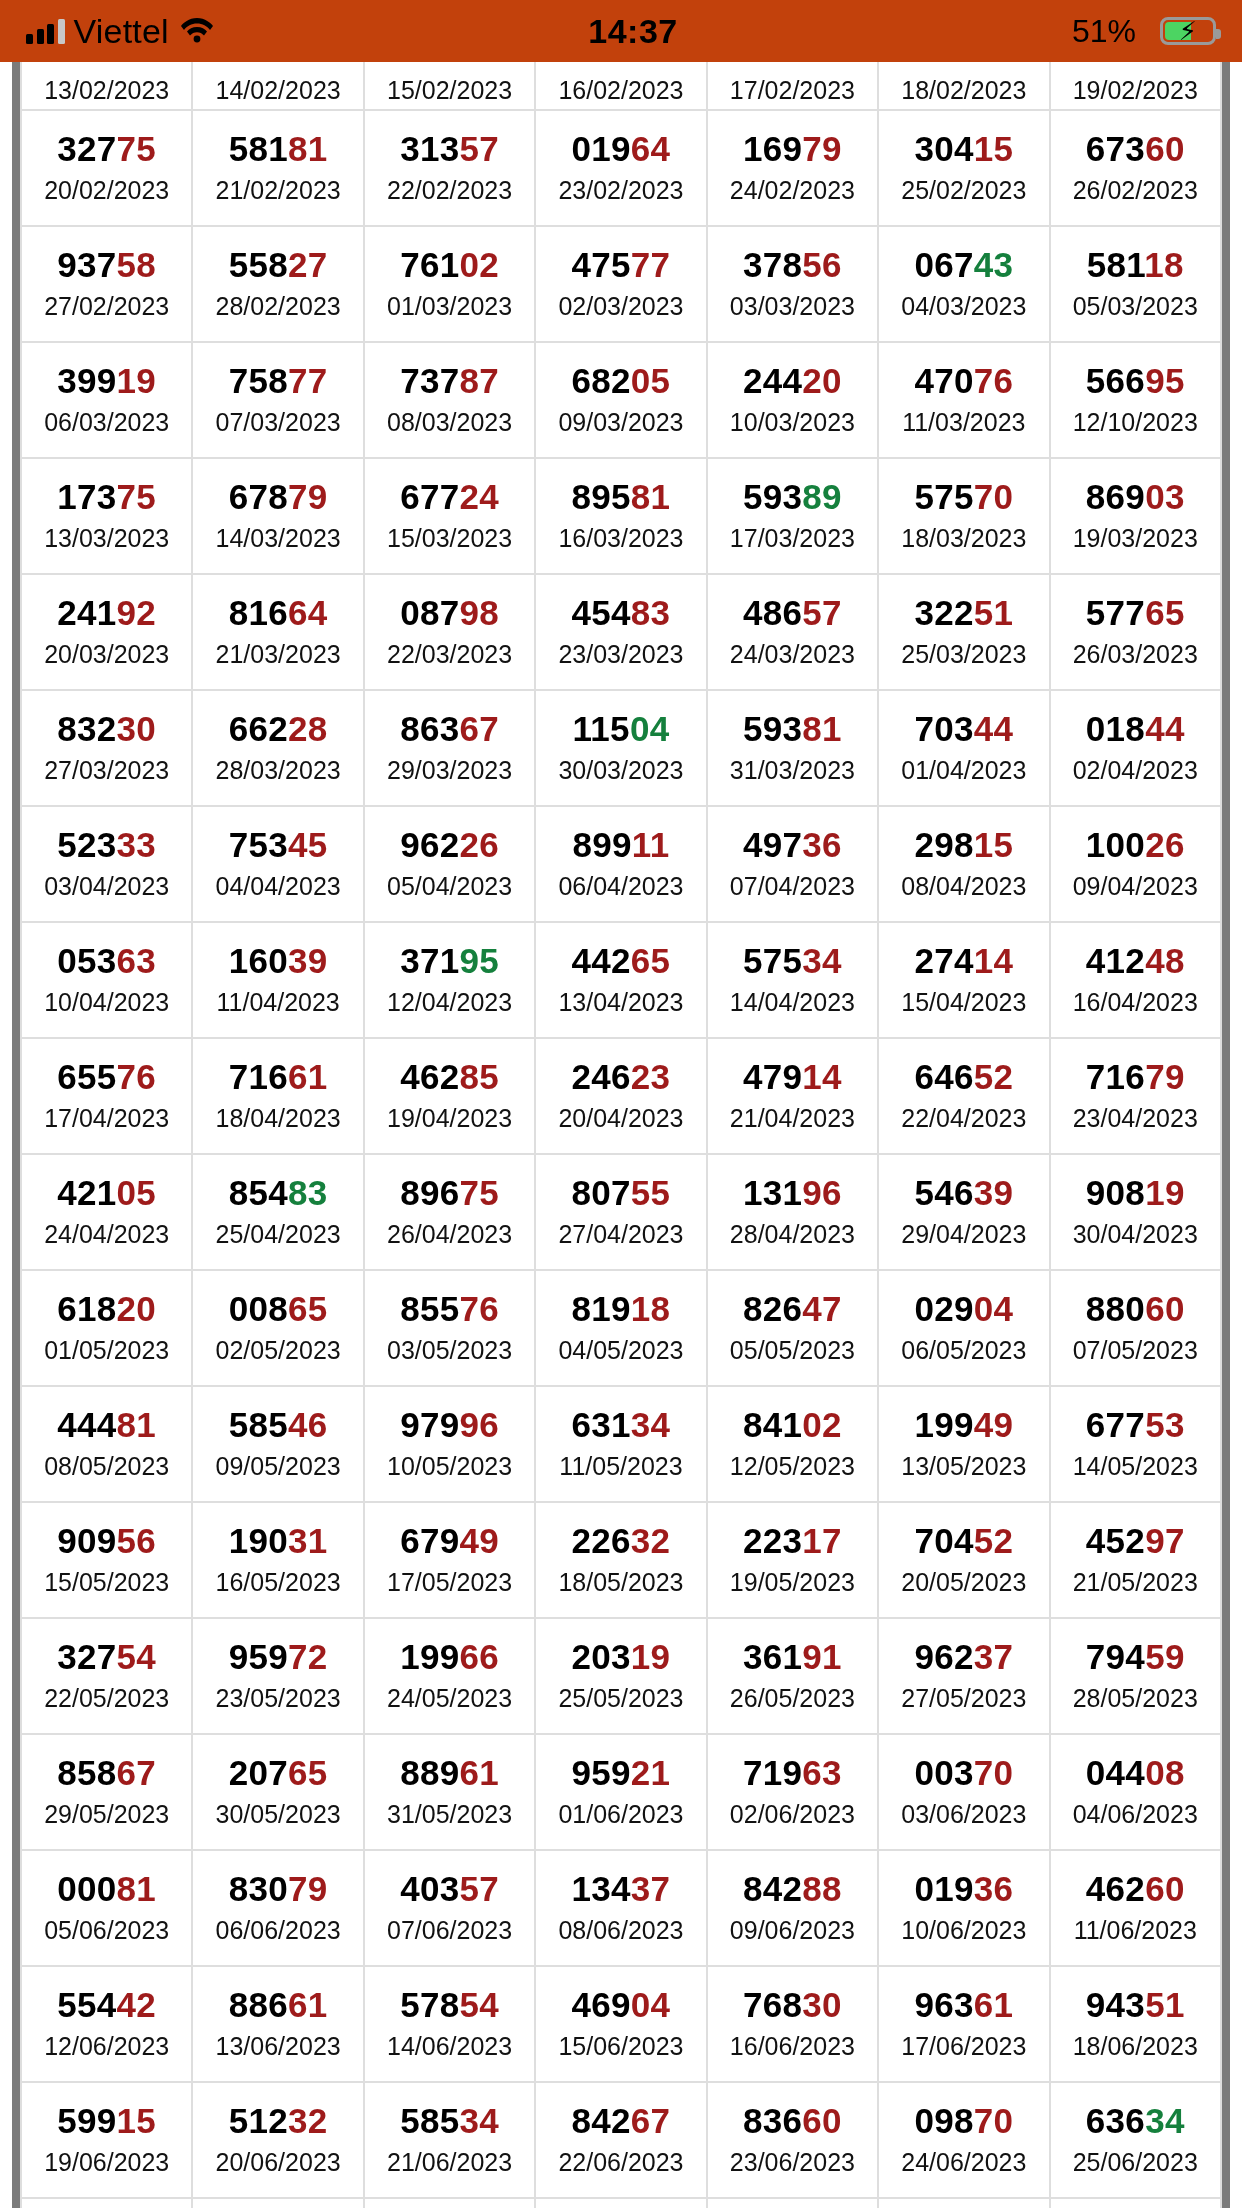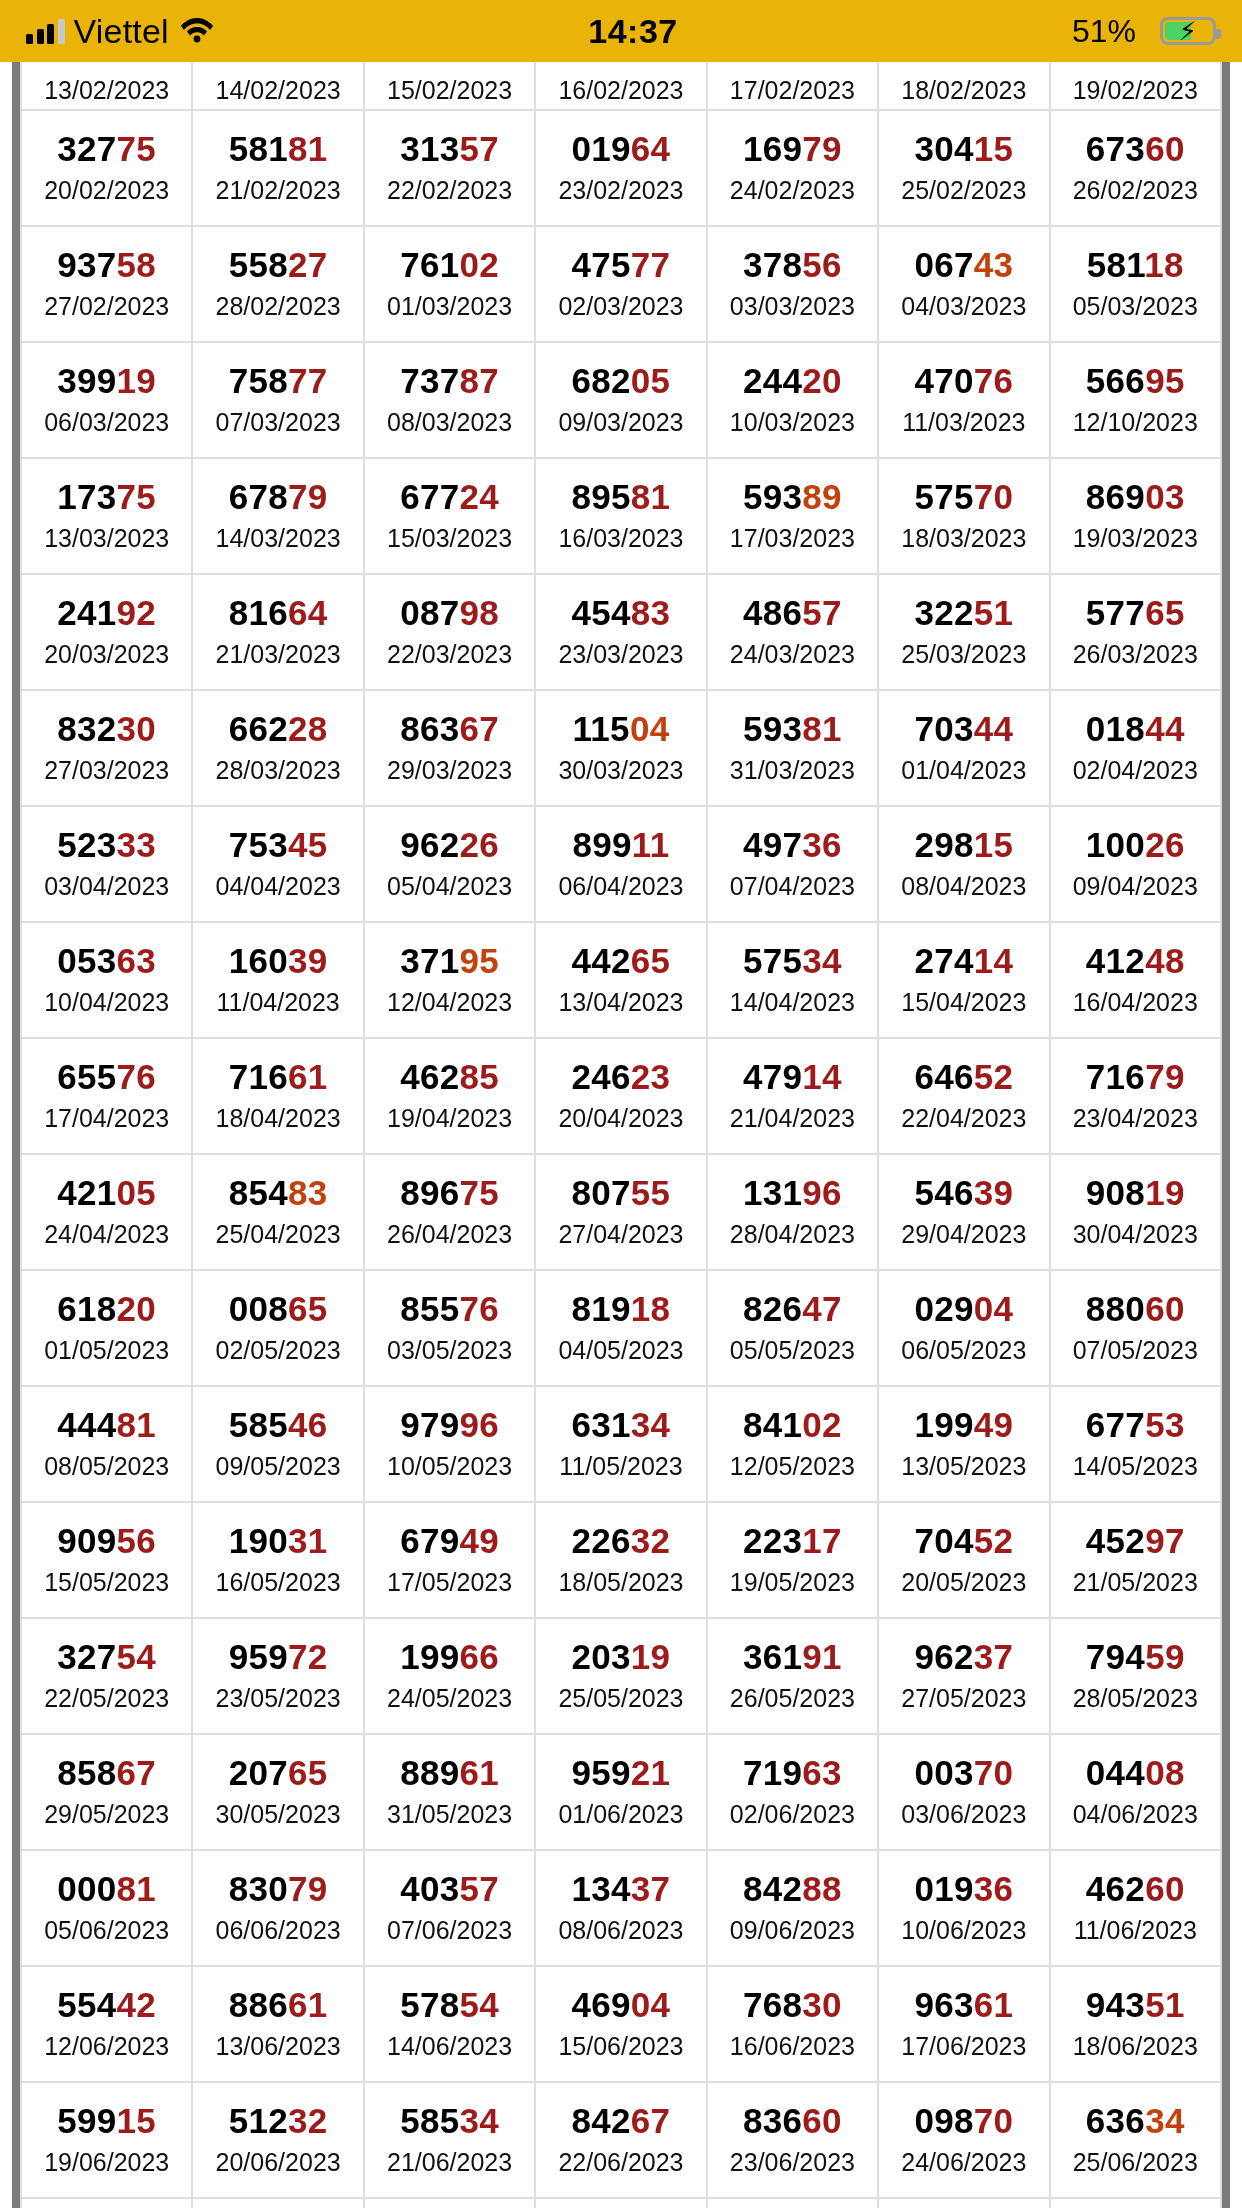--- a/index.html
+++ b/index.html
@@ -10,21 +10,21 @@
     overflow: hidden;
   }
 
   
   #statusbar {
     position: relative;
     height: 62px;
     width: 1242px;
     display: flex;
     align-items: center;
-    background: #eab308;
+    background: #c2410c;
   }
   #sb-left {
     position: absolute; left: 26px; top: 0; height: 62px;
     display: flex; align-items: center; gap: 9px;
   }
   .sig-bars { display: flex; align-items: flex-end; gap: 3.5px; height: 26px; }
   .sig-bars i { display:block; width: 7px; background: #000; border-radius: 1.5px; }
   .sig-bars i:nth-child(1){ height: 10px; }
   .sig-bars i:nth-child(2){ height: 15px; }
   .sig-bars i:nth-child(3){ height: 20px; }
@@ -94,21 +94,21 @@
   .num .tail { color: #9e1b1b; }
   .date {
     font-size: 25px;
     color: #111111;
     line-height: 1.25;
     margin-top: 7px;
     white-space: nowrap;
   }
   td.weekend { background: #e2eddc; }
   td.hi { background: #f5bd3d; }
-  td.hi .num .tail { color:#c2410c; }
+  td.hi .num .tail { color:#15803d; }
   td.empty .num, td.empty .date { visibility: hidden; }
 
   
   tr.clip td { height: 34px; padding: 0; }
   tr.clip .date { margin-top: 16px; position: relative; top: -3px; }
 </style>
 </head>
 <body>
 
 <div id="statusbar">

